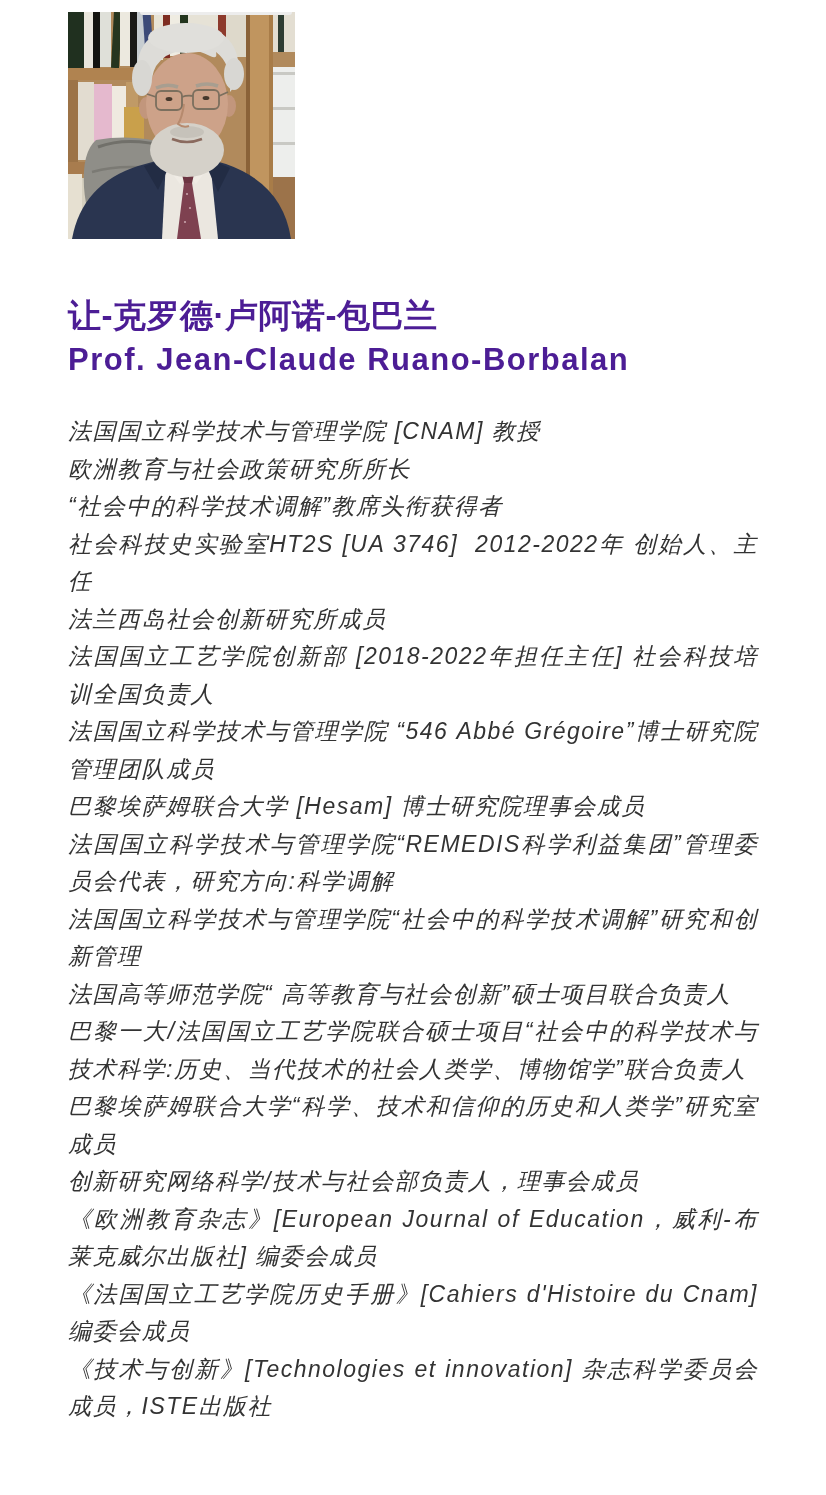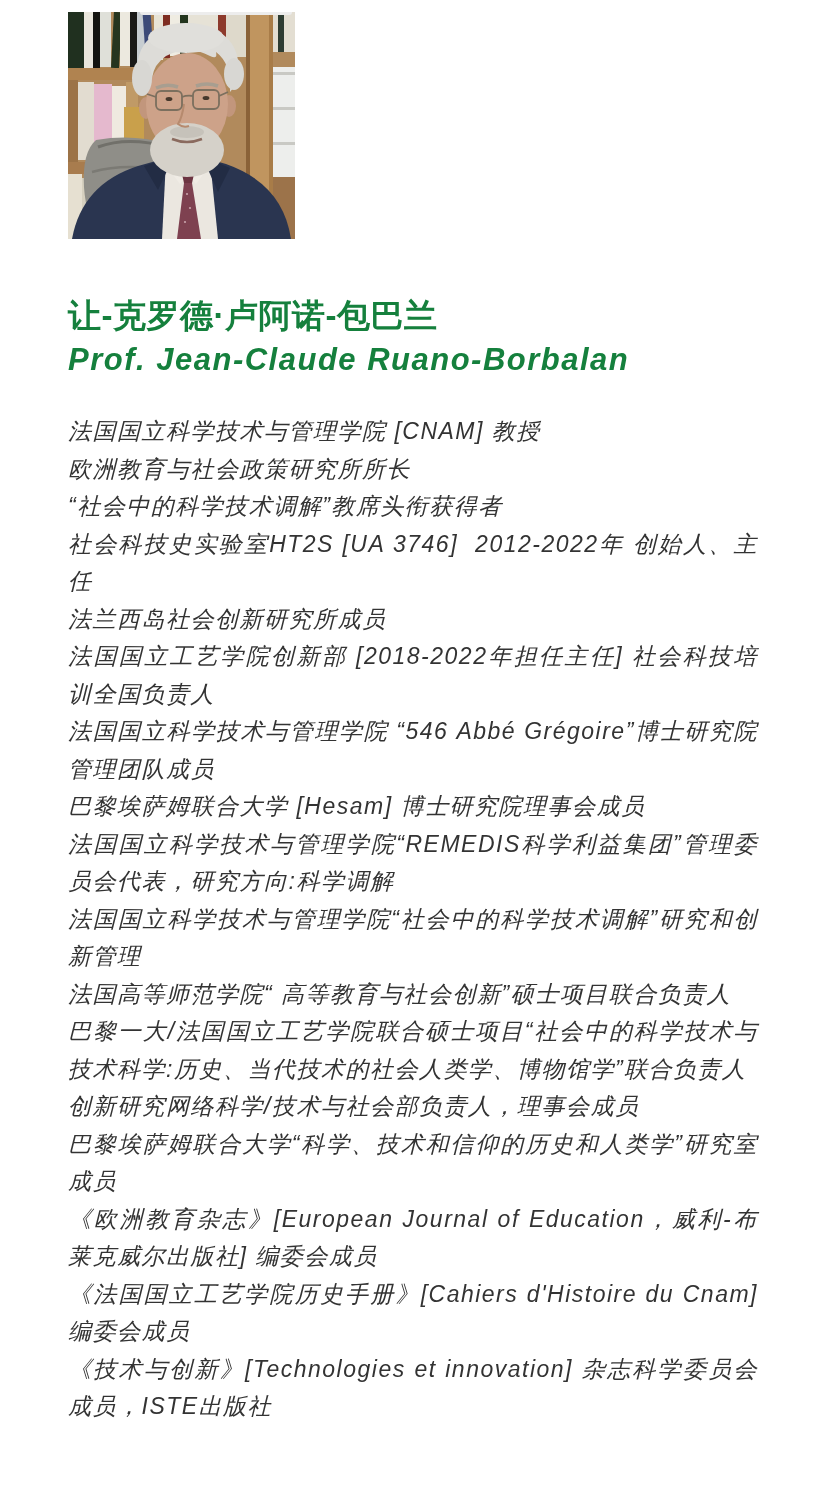--- a/index.html
+++ b/index.html
@@ -10,23 +10,23 @@
     font-family: "Liberation Sans", "DejaVu Sans", sans-serif;
   }
   .content { position: relative; padding: 0 68px; }
   .top-fragment {
     position: absolute; left: 140px; top: 0;
     width: 152px; height: 3px;
     background: #ededed; border-radius: 0 0 3px 3px;
   }
   .photo-figure { margin: 12px 0 0 0; width: 227px; height: 227px; }
   svg.photo { display: block; width: 227px; height: 227px; }
-  .title-block { margin-top: 56px; color: #15803d; font-weight: 700; }
+  .title-block { margin-top: 56px; color: #4c1d95; font-weight: 700; }
   .title-zh { font-size: 33px; line-height: 42px; letter-spacing: 0.5px; }
-  .title-en { font-size: 31px; line-height: 46px; letter-spacing: 1.5px; font-style: italic; }
+  .title-en { font-size: 31px; line-height: 46px; letter-spacing: 1.5px; }
   .bio {
     margin-top: 30px; width: 690px;
     color: #333333; font-size: 23px; line-height: 37.5px;
     letter-spacing: 1.5px; text-align: justify;
   }
   .bio p { margin: 0; white-space: pre-wrap; overflow-wrap: break-word; font-style: italic; }
 </style>
 </head>
 <body>
 
@@ -141,20 +141,20 @@
     <p>“社会中的科学技术调解”教席头衔获得者</p>
     <p>社会科技史实验室HT2S [UA 3746]  2012-2022年 创始人、主任</p>
     <p>法兰西岛社会创新研究所成员</p>
     <p>法国国立工艺学院创新部 [2018-2022年担任主任] 社会科技培训全国负责人</p>
     <p>法国国立科学技术与管理学院 “546 Abbé Grégoire”博士研究院管理团队成员</p>
     <p>巴黎埃萨姆联合大学 [Hesam] 博士研究院理事会成员</p>
     <p>法国国立科学技术与管理学院“REMEDIS科学利益集团”管理委员会代表，研究方向:科学调解</p>
     <p>法国国立科学技术与管理学院“社会中的科学技术调解”研究和创新管理</p>
     <p>法国高等师范学院“ 高等教育与社会创新”硕士项目联合负责人</p>
     <p>巴黎一大/法国国立工艺学院联合硕士项目“社会中的科学技术与技术科学:历史、当代技术的社会人类学、博物馆学”联合负责人</p>
+    <p>巴黎埃萨姆联合大学“科学、技术和信仰的历史和人类学”研究室成员</p>
     <p>创新研究网络科学/技术与社会部负责人，理事会成员</p>
-    <p>巴黎埃萨姆联合大学“科学、技术和信仰的历史和人类学”研究室成员</p>
     <p>《欧洲教育杂志》[European Journal of Education，威利-布莱克威尔出版社] 编委会成员</p>
     <p>《法国国立工艺学院历史手册》[Cahiers d'Histoire du Cnam] 编委会成员</p>
     <p>《技术与创新》[Technologies et innovation] 杂志科学委员会成员，ISTE出版社</p>
   </section>
 
 </div>
 
 </body></html>

